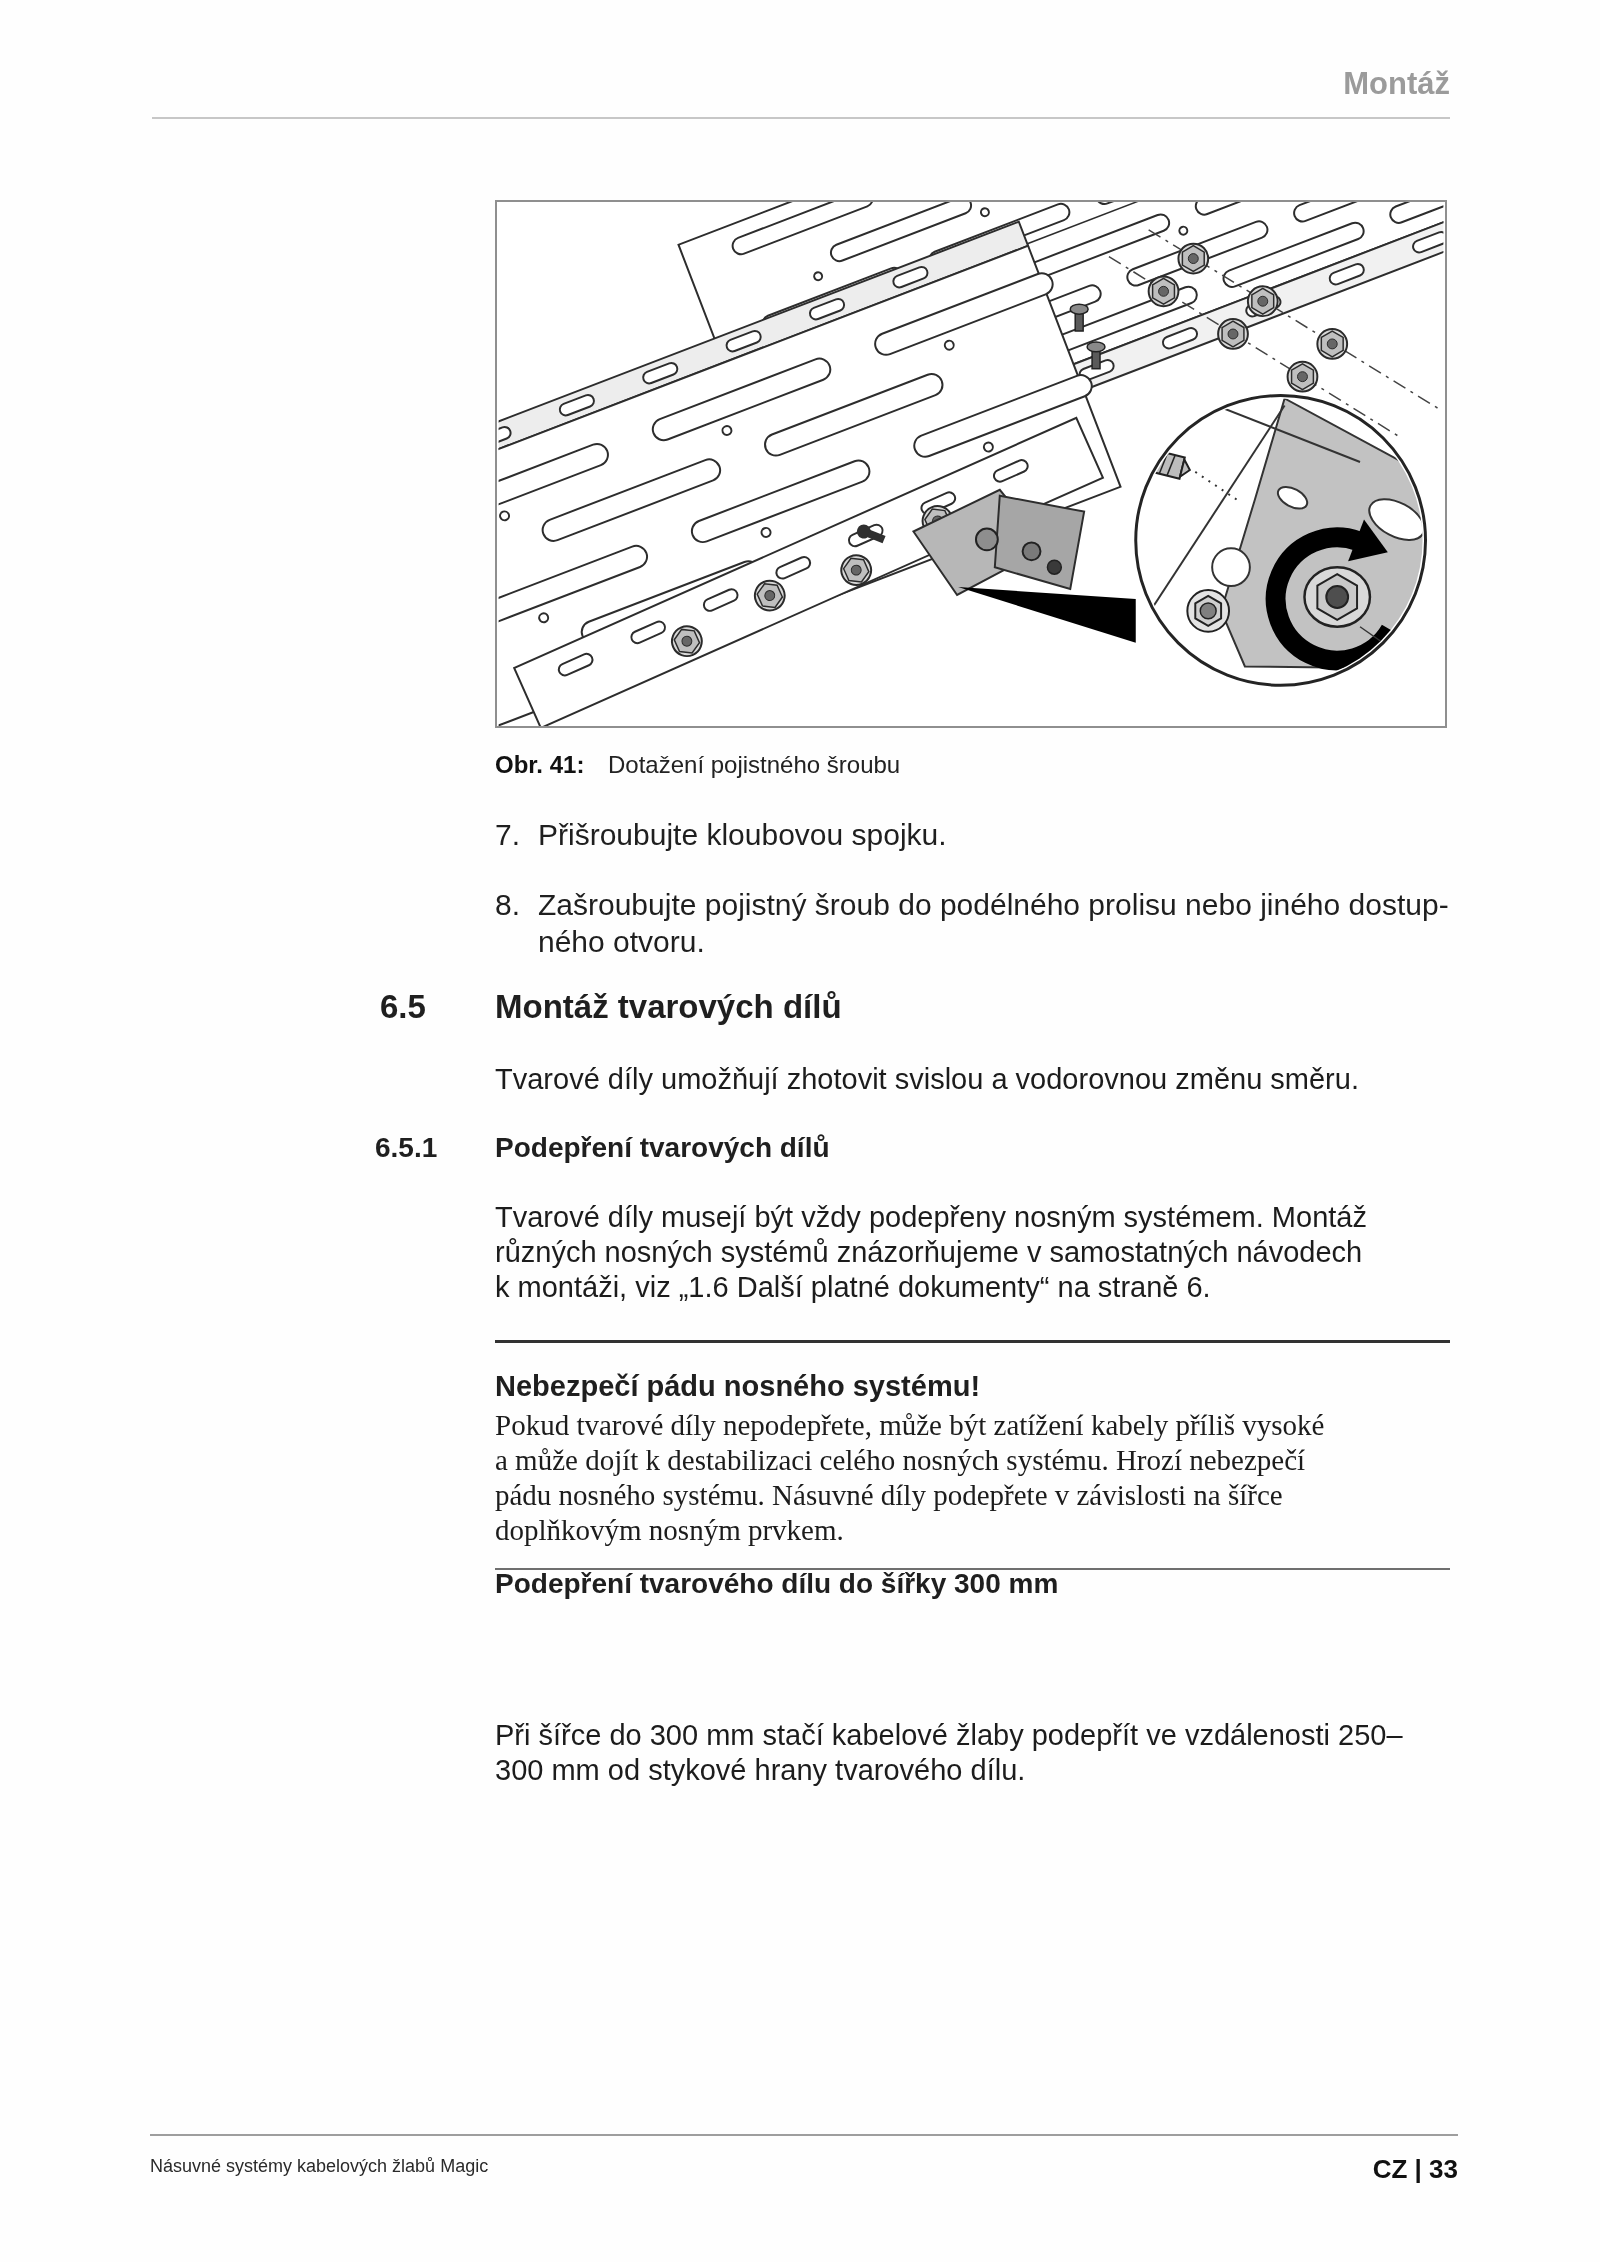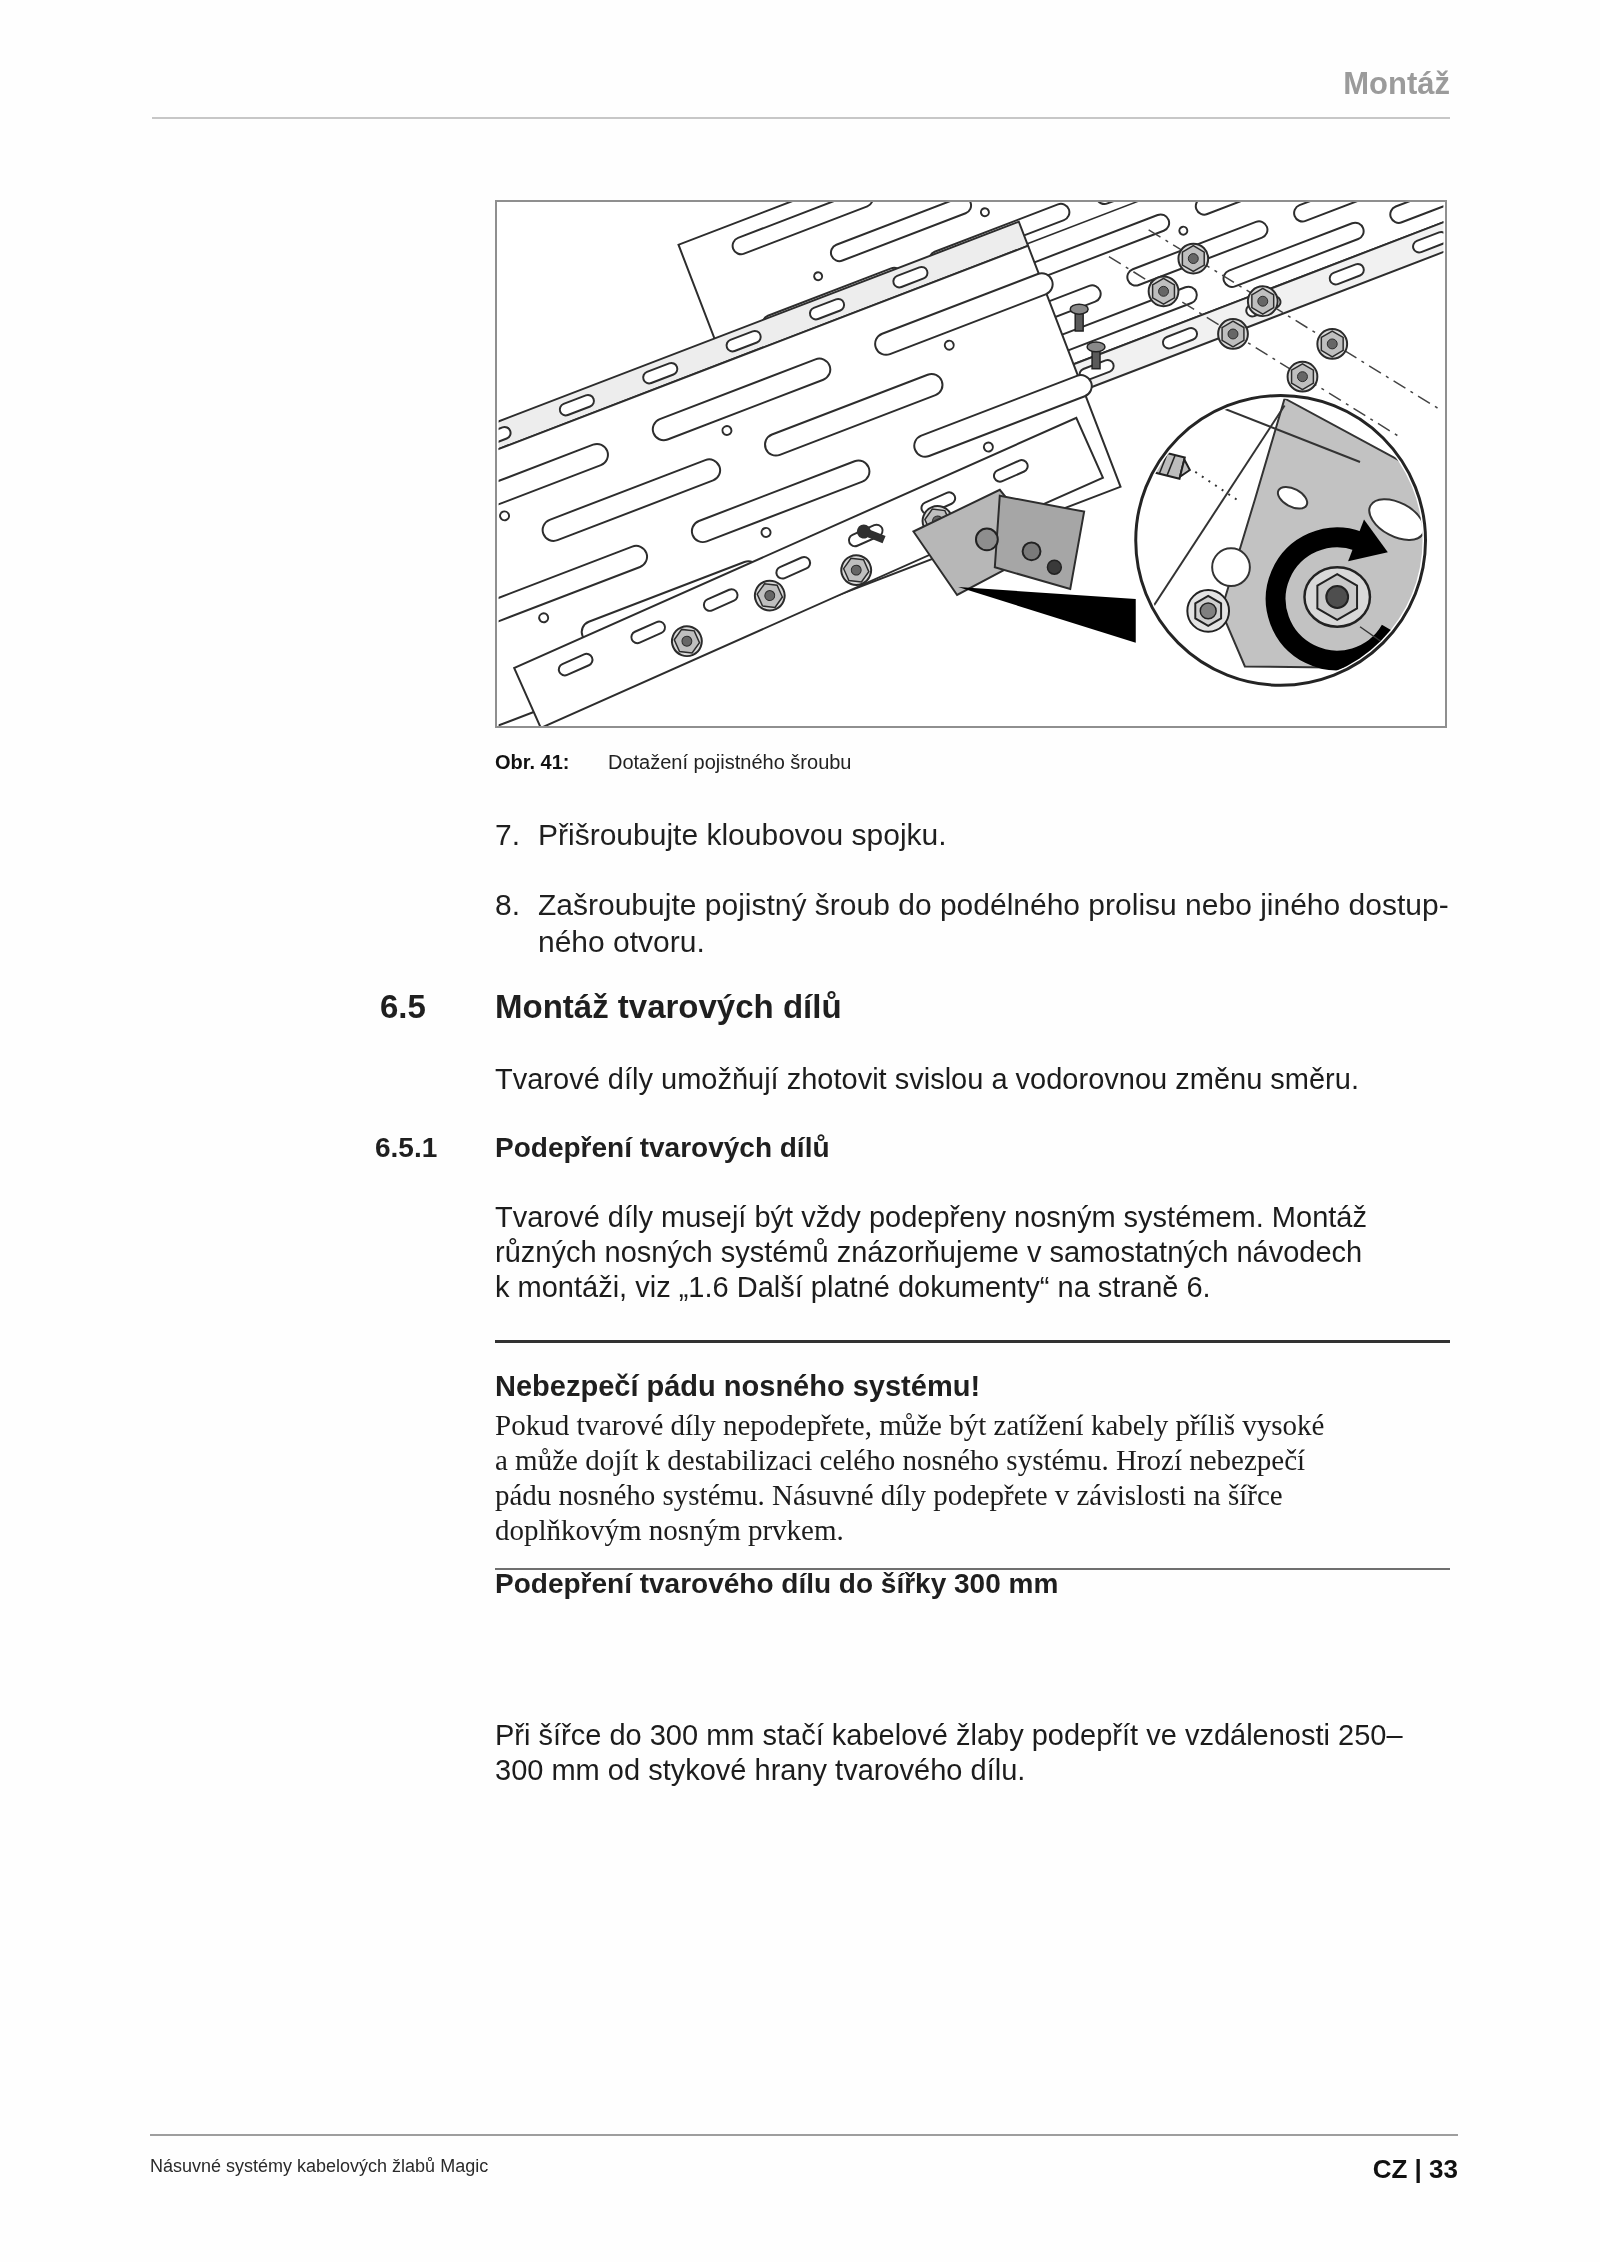--- a/index.html
+++ b/index.html
@@ -8,21 +8,21 @@
     font-family:"Liberation Sans","DejaVu Sans",sans-serif;color:#1f1f1f;
     overflow:hidden;margin:0 auto;
   }
   .abs{position:absolute;}
   
   .hdr-title{top:66px;left:900px;width:550px;text-align:right;font-size:31px;font-weight:bold;color:#9b9b9b;}
   .hdr-rule{top:117px;left:152px;width:1298px;height:2px;background:#c7c7c7;}
   
   .figure-box{top:200px;left:495px;width:952px;height:528px;border:2px solid #8f8f8f;box-sizing:border-box;background:#fff;}
   .figure-box svg{display:block;width:100%;height:100%;}
-  .caption{top:751px;left:495px;width:955px;font-size:20px;}
+  .caption{top:751px;left:495px;width:955px;font-size:24px;}
   .caption .cap-label{font-weight:bold;color:#111;}
   .caption .cap-text{position:absolute;left:113px;top:0;color:#222;}
   
   .step{font-size:30px;line-height:37px;}
   .step-num{position:absolute;left:0;top:0;}
   .step-body{margin-left:43px;}
   .step7{top:816px;left:495px;width:960px;}
   .step8{top:886px;left:495px;width:960px;}
   
   .h2-num{top:988px;left:380px;font-size:33px;font-weight:bold;}
@@ -267,21 +267,21 @@
   <div class="abs para para651">
     <div>Tvarové díly musejí být vždy podepřeny nosným systémem. Montáž</div>
     <div>různých nosných systémů znázorňujeme v samostatných návodech</div>
     <div>k montáži, viz „1.6 Další platné dokumenty“ na straně 6.</div>
   </div>
 
   <div class="abs warn-rule-top"></div>
   <div class="abs warn-title">Nebezpečí pádu nosného systému!</div>
   <div class="abs para warn-text">
     <div>Pokud tvarové díly nepodepřete, může být zatížení kabely příliš vysoké</div>
-    <div>a může dojít k destabilizaci celého nosného systému. Hrozí nebezpečí</div>
+    <div>a může dojít k destabilizaci celého nosných systému. Hrozí nebezpečí</div>
     <div>pádu nosného systému. Násuvné díly podepřete v závislosti na šířce</div>
     <div>doplňkovým nosným prvkem.</div>
   </div>
   <div class="abs warn-rule-bot"></div>
 
   <div class="abs sub-title">Podepření tvarového dílu do šířky 300 mm</div>
   <div class="abs para sub-text">
     <div>Při šířce do 300 mm stačí kabelové žlaby podepřít ve vzdálenosti 250–</div>
     <div>300 mm od stykové hrany tvarového dílu.</div>
   </div>

